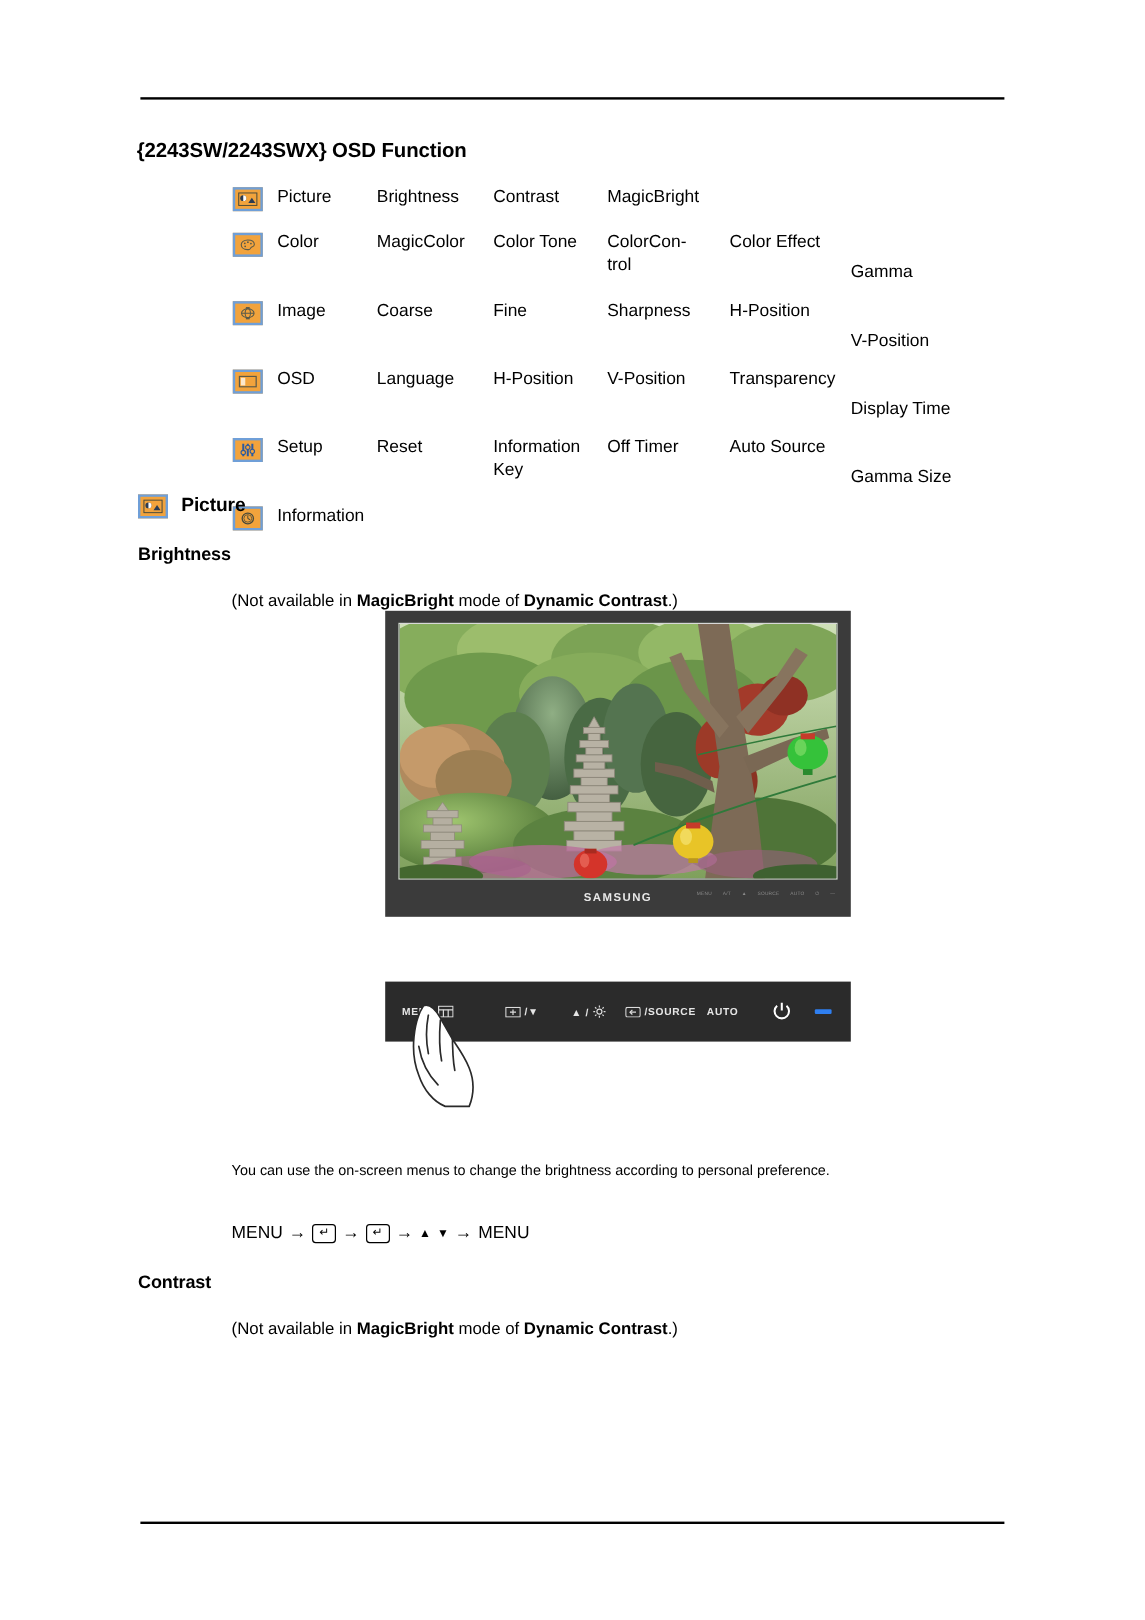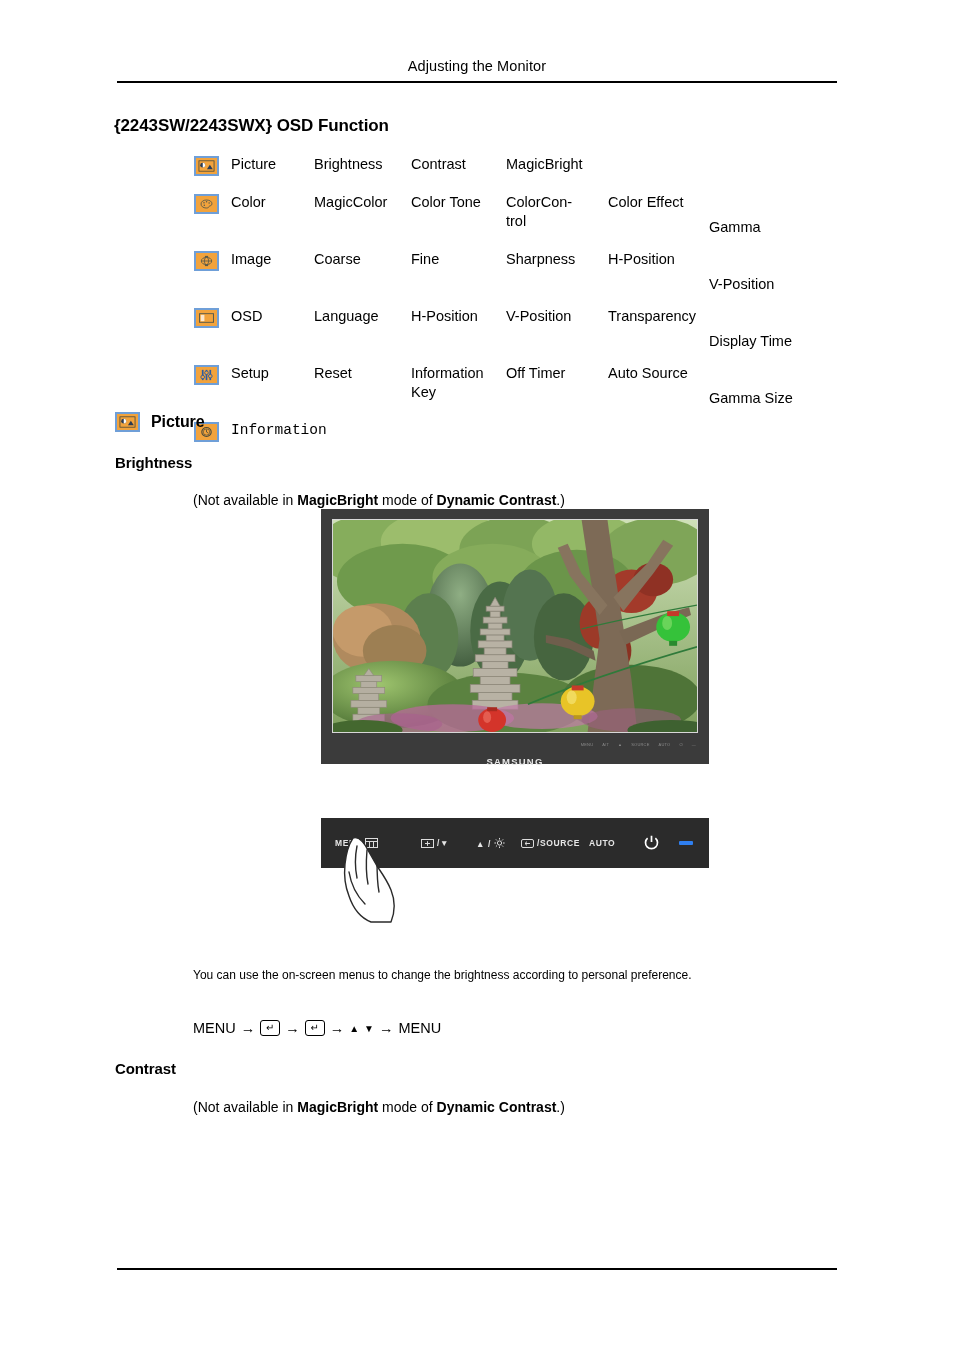--- a/index.html
+++ b/index.html
@@ -60,21 +60,21 @@
     top: 155px;
     width: 640px;
   }
   .osd-row {
     position: relative;
     display: flex;
     align-items: flex-start;
     min-height: 22px;
     margin-bottom: 13px;
   }
-  .osd-row:last-child { margin-bottom: 0; font-family: Liberation Mono, monospace; }
+  .osd-row:last-child { margin-bottom: 0; }
 
   .menu-icon {
     width: 25px;
     height: 20px;
     flex: 0 0 25px;
     box-sizing: border-box;
     border: 2px solid #6f9fd8;
     background: #f2a33c;
     position: relative;
     margin-top: 1px;
@@ -169,21 +169,21 @@
 
   .bezel-bottom {
     position: relative;
     height: 28px;
     width: 366px;
   }
   .samsung-logo {
     position: absolute;
     left: 50%;
     transform: translateX(-50%);
-    top: 23px;
+    top: 10px;
     color: #e8e8e8;
     font-size: 9.5px;
     font-weight: bold;
     letter-spacing: 1.2px;
     font-family: "Liberation Sans", sans-serif;
   }
   .bezel-keys {
     position: absolute;
     right: 2px;
     top: 9px;
@@ -300,21 +300,20 @@
     width: 720px;
     text-align: center;
     font-size: 14.5px;
   }
 </style>
 </head>
 <body>
 
 <div class="page">
 
-  <div class="header">Adjusting the Monitor</div>
   <div class="header-rule"></div>
 
   <div class="section-title">{2243SW/2243SWX} OSD Function</div>
 
   <div class="osd-table">
 
     <div class="osd-row">
       <span class="menu-icon">
         <svg viewBox="0 0 25 20" preserveAspectRatio="none">
           <rect x="2" y="2" width="21" height="16" fill="#f2a33c"></rect>

